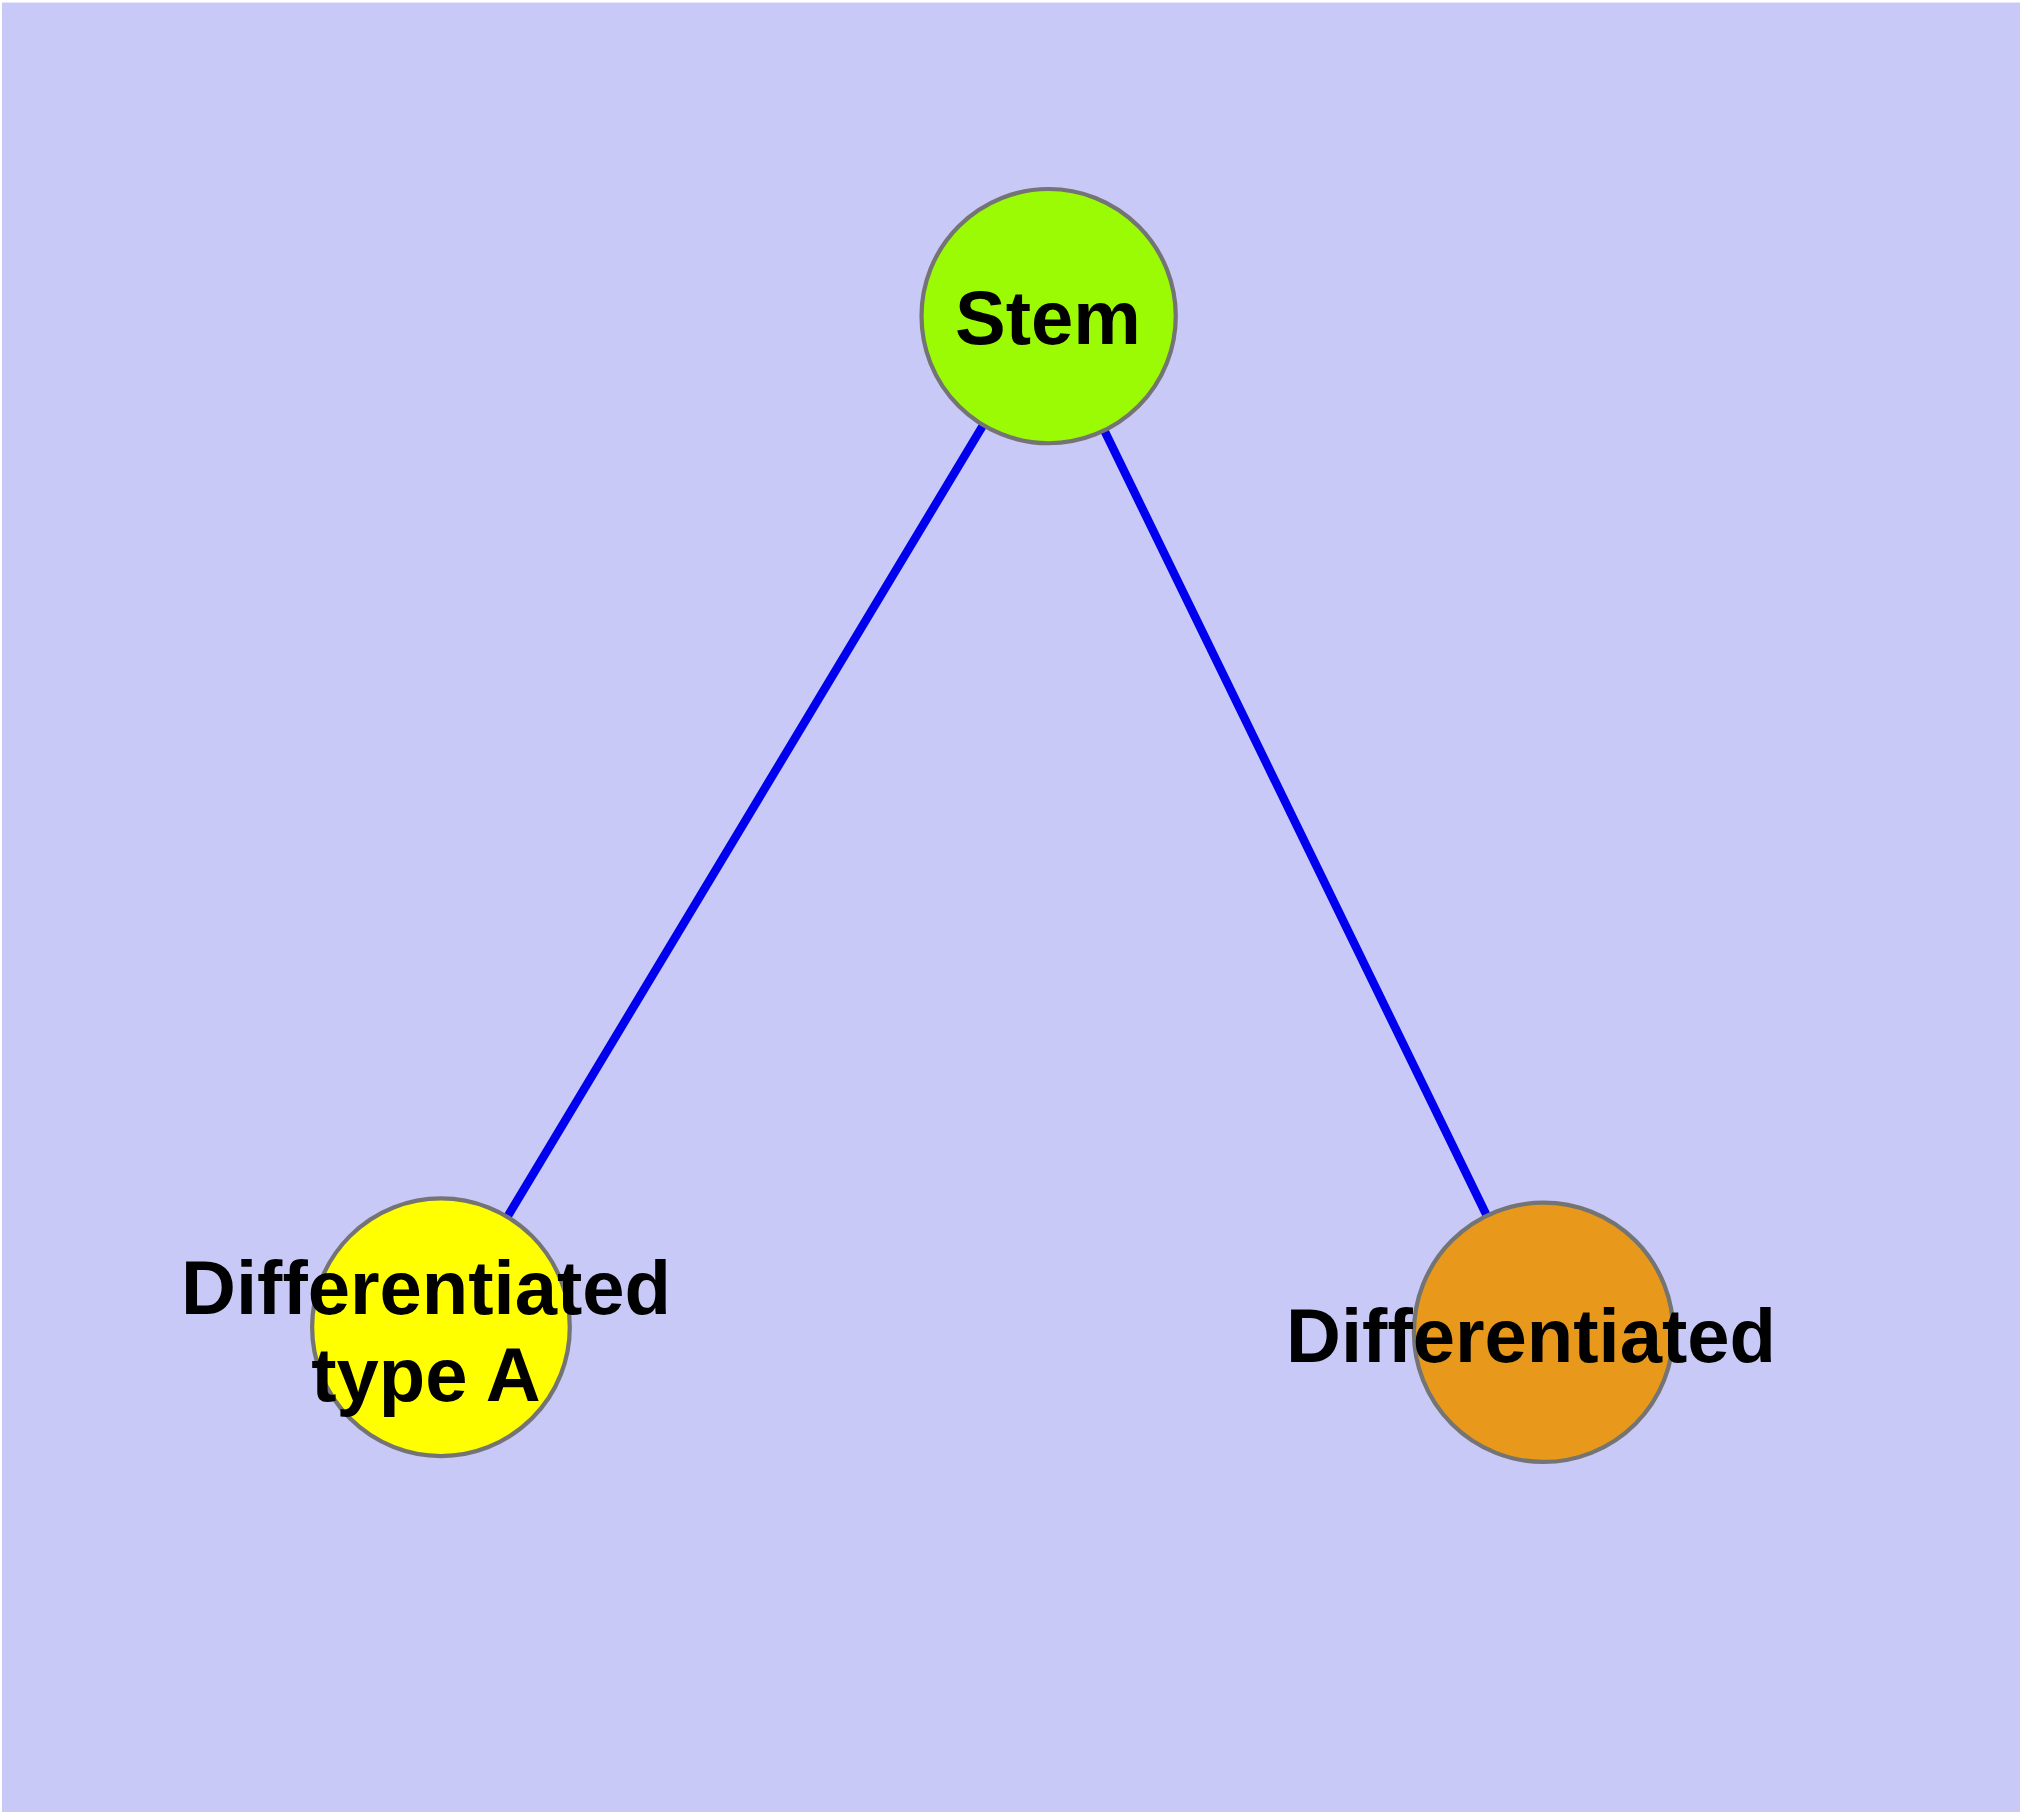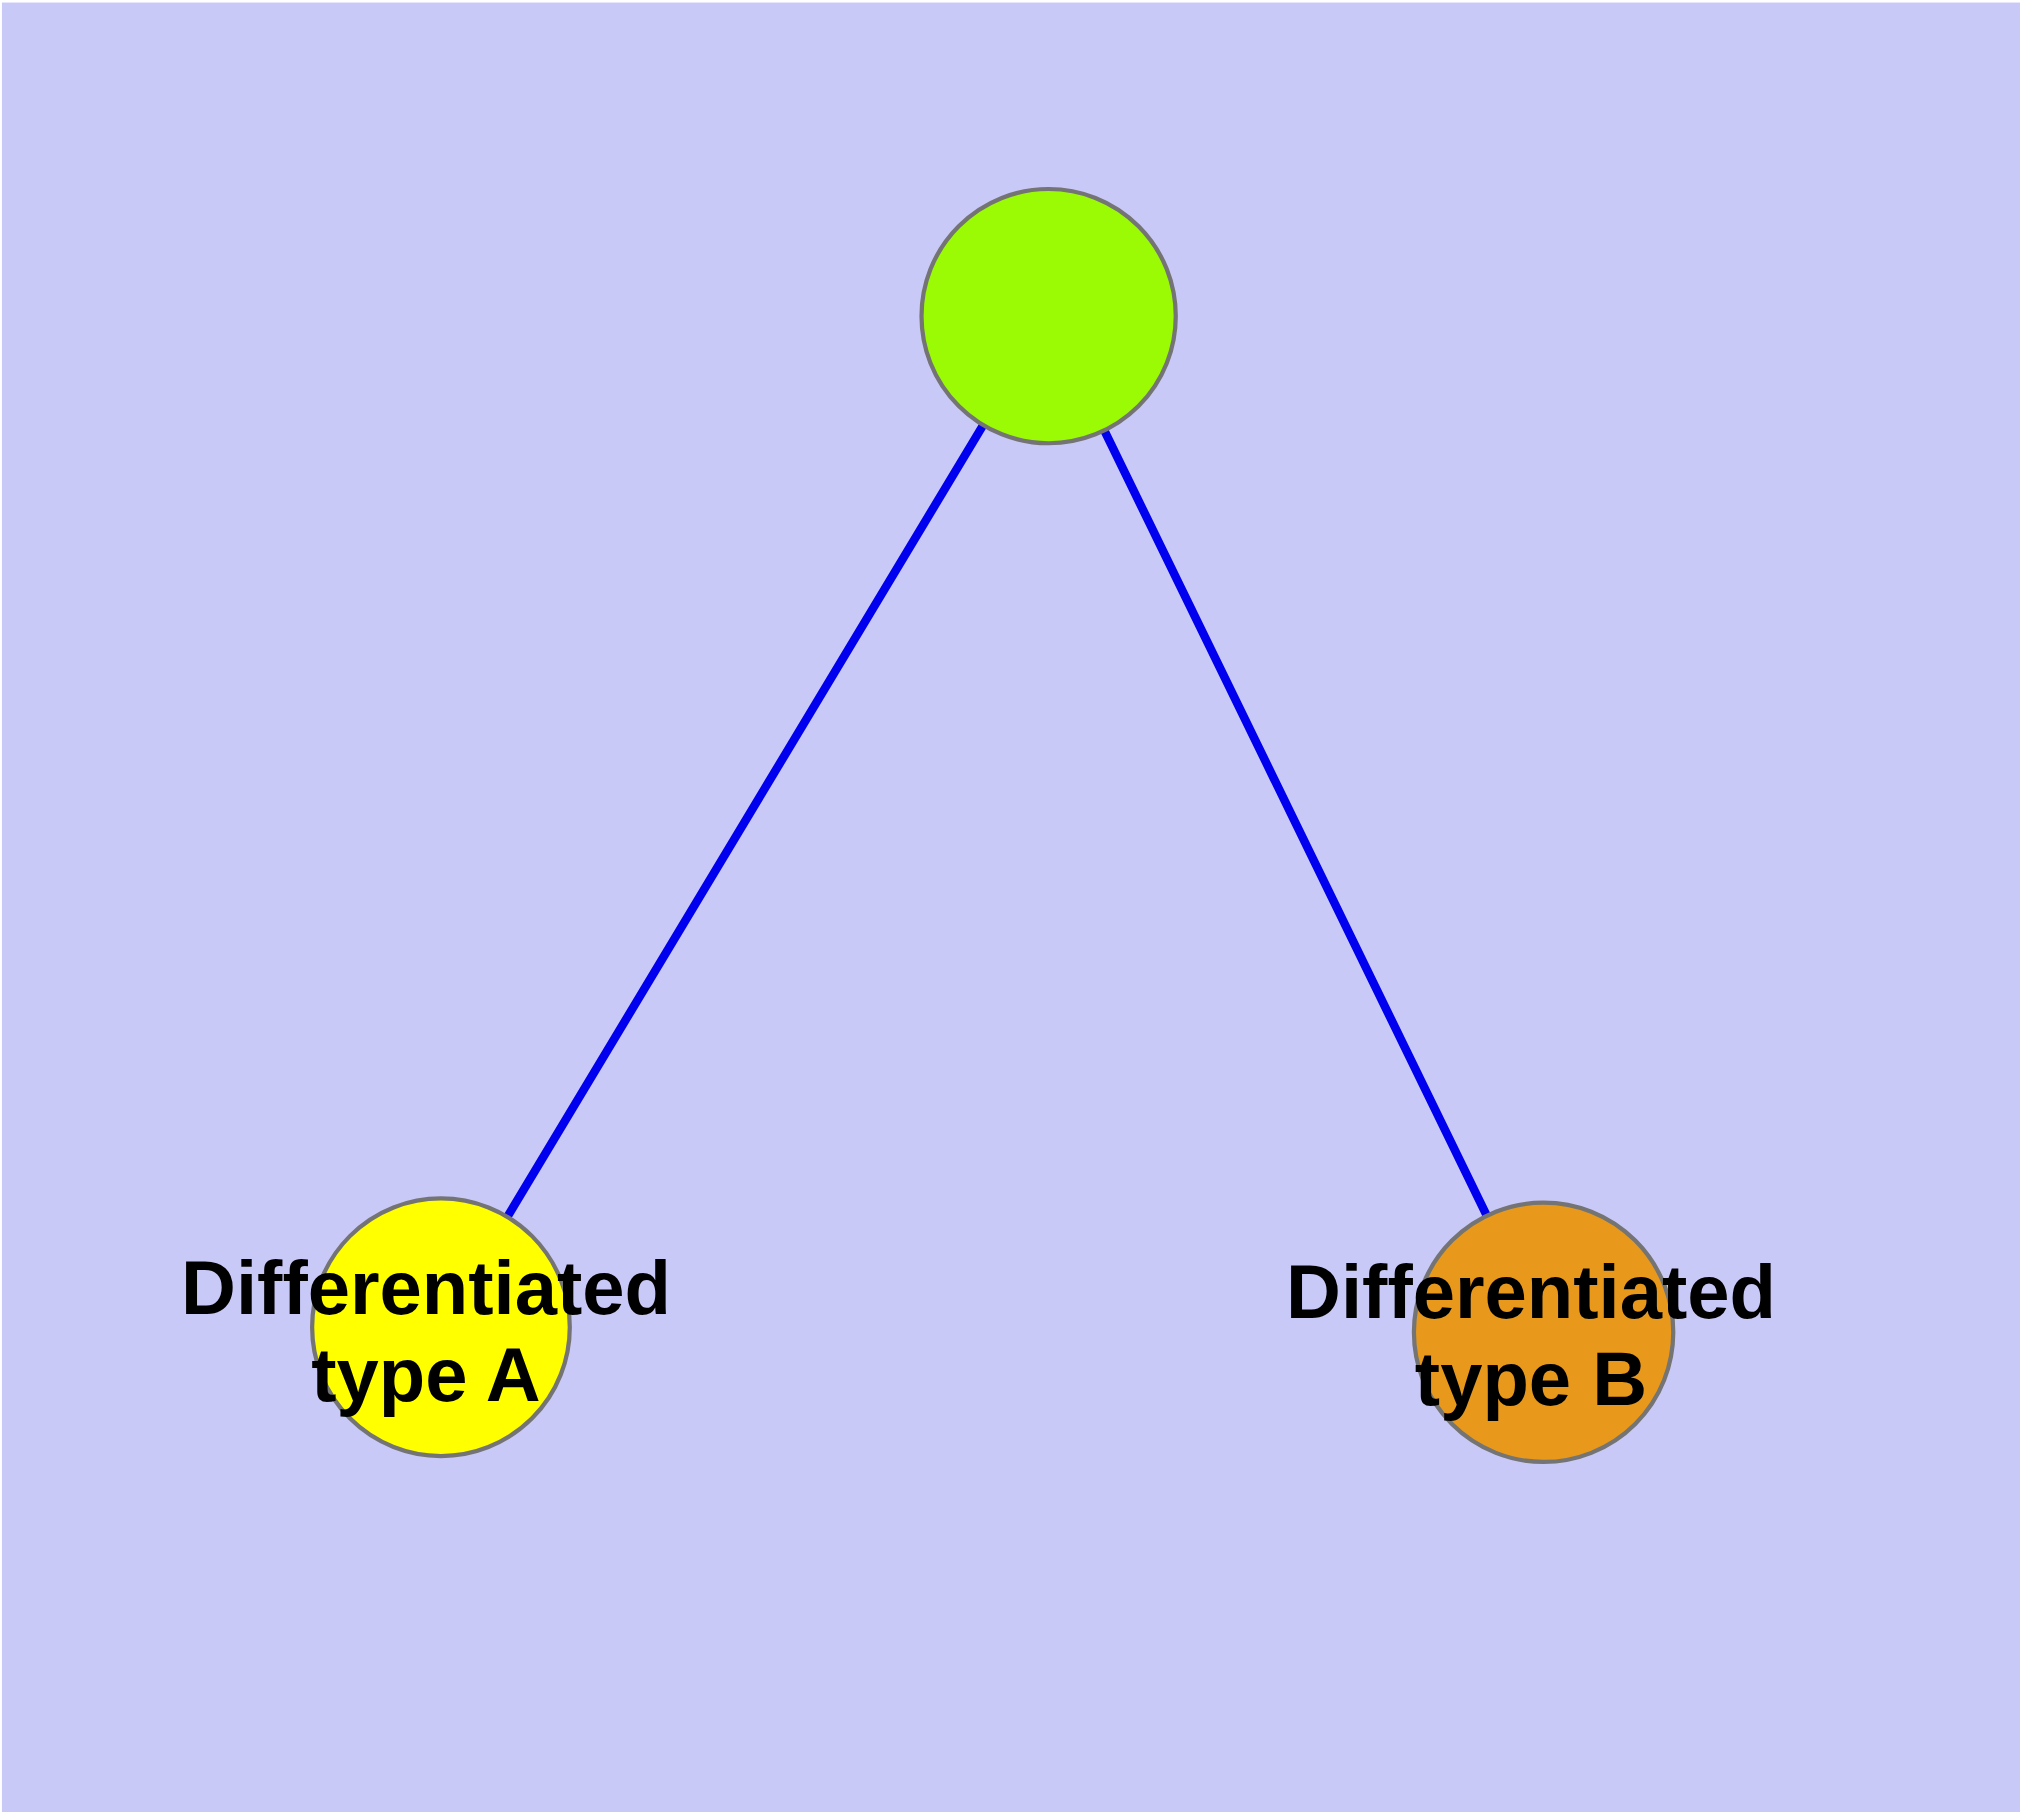--- a/index.html
+++ b/index.html
@@ -59,25 +59,25 @@
     <rect x="2" y="3" width="2382" height="2135" fill="#C9C9F8"></rect>
 
     <line class="edge" x1="1237" y1="373" x2="520" y2="1566" stroke="#0000EE"></line>
     <line class="edge" x1="1237" y1="373" x2="1821" y2="1572" stroke="#0000EE"></line>
 
     <circle class="node-circle" cx="1237" cy="373" r="150" fill="#9BFB05"></circle>
     <circle class="node-circle" cx="520" cy="1566" r="152" fill="#FFFF00"></circle>
     <circle class="node-circle" cx="1821" cy="1572" r="153" fill="#E8991C"></circle>
   </svg>
 
+  <div class="node-label" style="left: 1048px; top: 317px;">Stem</div>
 
   <div class="node-label" style="left: 426px; top: 1331px;">
     <span class="label-line">Differentiated</span>
     <span class="label-line">type A</span>
   </div>
 
   <div class="node-label" style="left: 1531px; top: 1335px;">
     <span class="label-line">Differentiated</span>
-    <span class="label-line">type B</span>
   </div>
 
 </div>
 
 
 </body></html>

